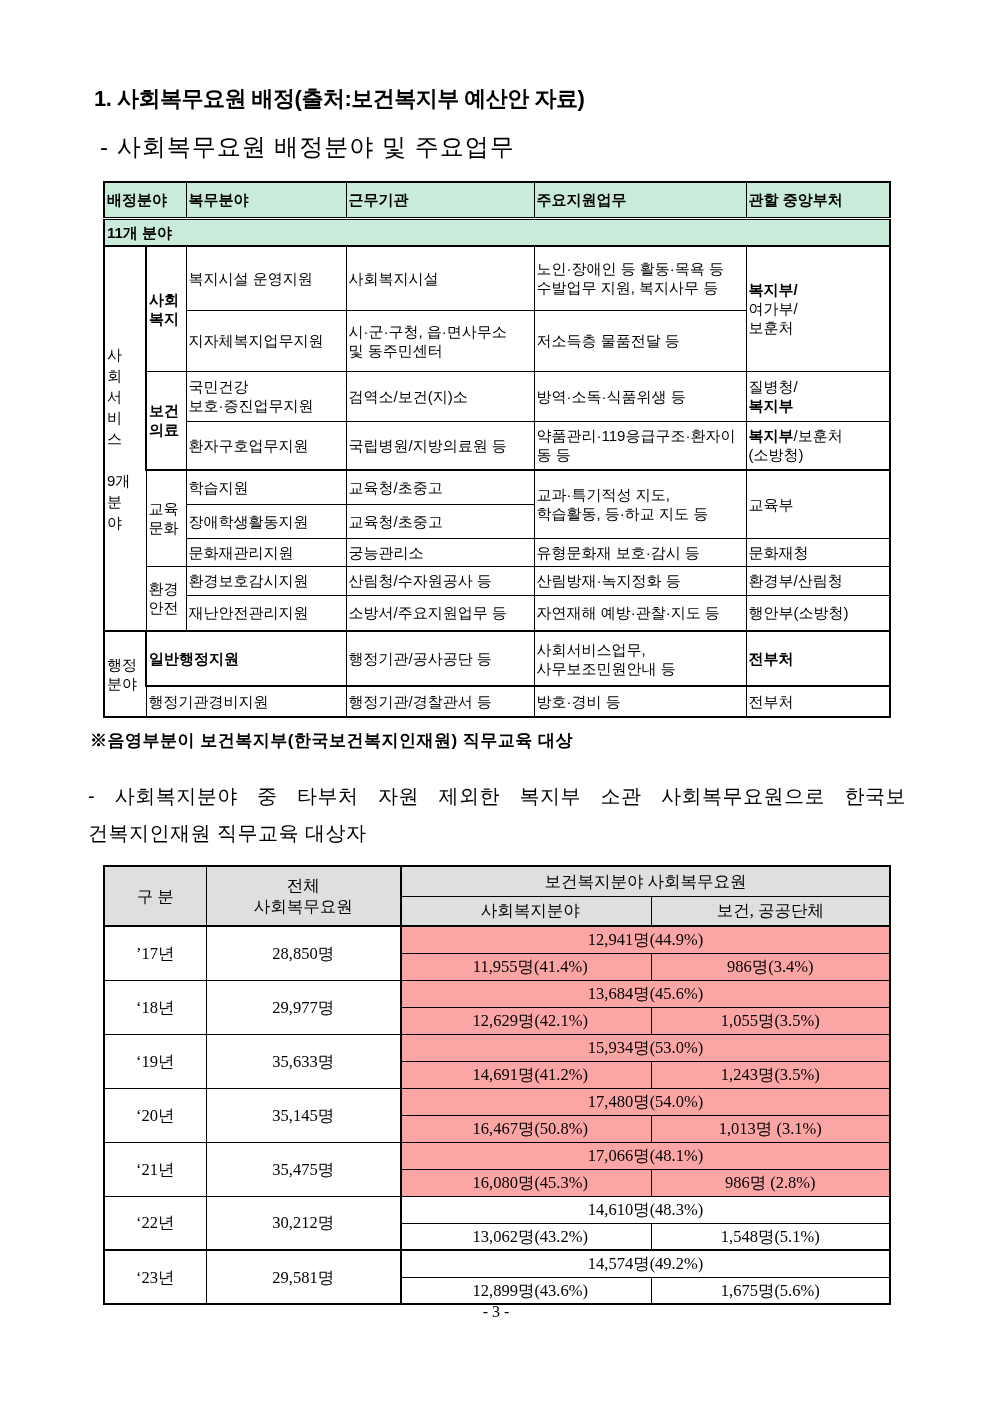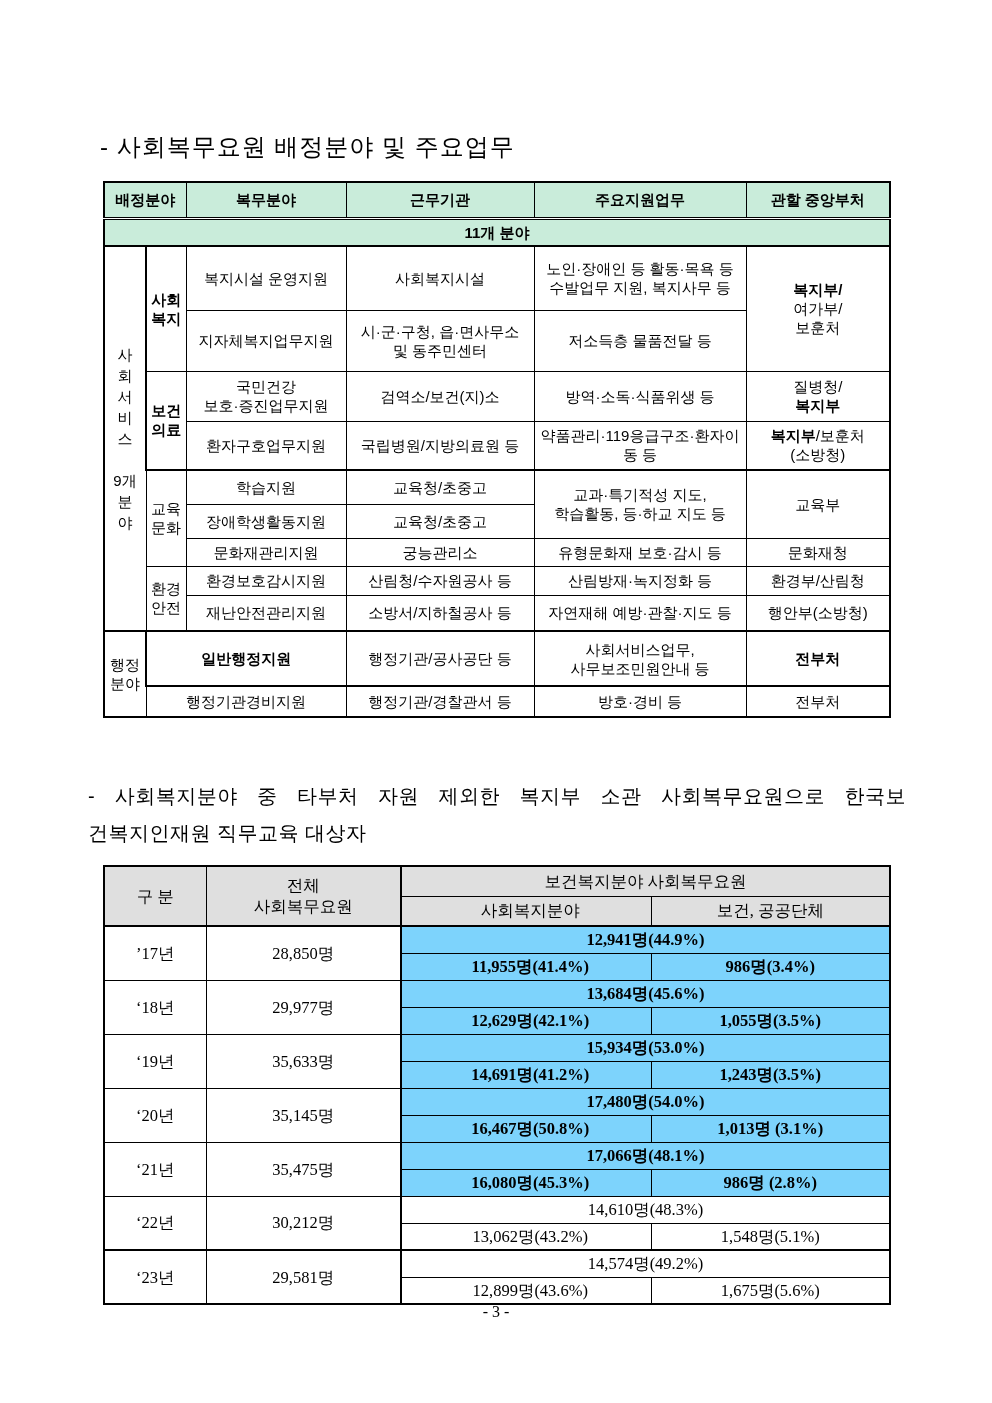--- a/index.html
+++ b/index.html
@@ -9,50 +9,51 @@
   .title{position:absolute;left:94px;top:84px;font-size:22px;font-weight:bold;letter-spacing:-0.5px;}
   .subtitle{position:absolute;left:100px;top:131px;font-size:24px;letter-spacing:1px;}
   .note{position:absolute;left:90px;top:729px;font-size:17px;font-weight:bold;letter-spacing:0.5px;}
   .para{position:absolute;left:88px;top:778px;width:818px;font-size:20px;line-height:37px;letter-spacing:0.5px;}
   .para .l1{text-align:justify;text-align-last:justify;}
   .pagenum{position:absolute;left:0;top:1303px;width:992px;text-align:center;font-size:16px;font-family:"Liberation Serif",serif;}
 
   
   table.t1{position:absolute;left:103px;top:181px;width:786px;border-collapse:collapse;table-layout:fixed;
            font-size:15px;border:2.5px solid #000;}
-  .t1 td{border:1px solid #000;text-align:center;vertical-align:middle;padding:1px 2px;
+  .t1 td{border:1px solid #000;vertical-align:middle;padding:1px 2px;
          line-height:19px;white-space:pre-line;overflow:hidden;}
   .t1 .green{background:#c9ecda;}
   .t1 .bd{font-weight:bold;}
   .t1 .dbl{border-bottom:3px double #000;}
   .t1 .bb2{border-bottom:2.5px solid #000;}
   .t1 .bt2{border-top:2.5px solid #000;}
   .t1 .bl2{border-left:2.5px solid #000;}
   .t1 .vlabel{line-height:21px;}
 
   
   table.t2{position:absolute;left:103px;top:865px;width:786px;border-collapse:collapse;table-layout:fixed;
            font-family:"Liberation Serif",serif;font-size:16.5px;border:2.5px solid #000;}
   .t2 td{border:1px solid #000;text-align:center;vertical-align:middle;padding:0 2px;white-space:pre-line;line-height:21px;}
   .t2 .gh{background:#dfdfdf;}
-  .t2 .org{background:#7dd3fc;font-weight:bold;}
+  .t2 .org{background:#fca5a5;}
   .t2 .br2{border-right:2.5px solid #000;}
   .t2 .dotb{border-bottom:1px dotted #000;}
   .t2 .dotr{border-right:1px dotted #000;padding-left:10px;}
   .t2 .hbb{border-bottom:2px solid #000;}
   .t2 .o-t{border-top:2.5px solid #000;}
   .t2 .o-b{border-bottom:2.5px solid #000;}
   .t2 .o-l{border-left:2.5px solid #000;margin-left:40px;}
   .t2 .o-r{border-right:2.5px solid #000;}
 </style>
 </head>
 <body>
 
 <div class="page">
 
+  <div class="title">1. 사회복무요원 배정(출처:보건복지부 예산안 자료)</div>
   <div class="subtitle">- 사회복무요원 배정분야 및 주요업무</div>
 
   <table class="t1">
     <colgroup>
       <col style="width:42px">
         <col style="width:40px">
         <col style="width:160px">
       <col style="width:188px">
         <col style="width:212px">
         <col style="width:144px">
@@ -137,21 +138,21 @@
       <tr style="height:29px">
         <td rowspan="2">환경
 안전</td>
         <td>환경보호감시지원</td>
         <td>산림청/수자원공사 등</td>
         <td>산림방재·녹지정화 등</td>
         <td>환경부/산림청</td>
       </tr>
       <tr style="height:36px">
         <td>재난안전관리지원</td>
-        <td>소방서/지하철공사 등</td>
+        <td>소방서/주요지원업무 등</td>
         <td>자연재해 예방·관찰·지도 등</td>
         <td>행안부(소방청)</td>
       </tr>
 
       <tr style="height:55px">
         <td rowspan="2" class="bt2">행정
 분야</td>
         <td colspan="2" class="bd bt2 bb2 bl2">일반행정지원</td>
         <td class="bt2 bb2">행정기관/공사공단 등</td>
         <td class="bt2 bb2">사회서비스업무,
@@ -160,20 +161,21 @@
       </tr>
       <tr style="height:31px">
         <td colspan="2">행정기관경비지원</td>
         <td>행정기관/경찰관서 등</td>
         <td>방호·경비 등</td>
         <td>전부처</td>
       </tr>
     </tbody>
   </table>
 
+  <div class="note">※음영부분이 보건복지부(한국보건복지인재원) 직무교육 대상</div>
 
   <div class="para">
     <div class="l1">- 사회복지분야 중 타부처 자원 제외한 복지부 소관 사회복무요원으로 한국보</div>
     <div class="l2">건복지인재원 직무교육 대상자</div>
   </div>
 
   <table class="t2">
     <colgroup>
       <col style="width:102px">
         <col style="width:195px">

